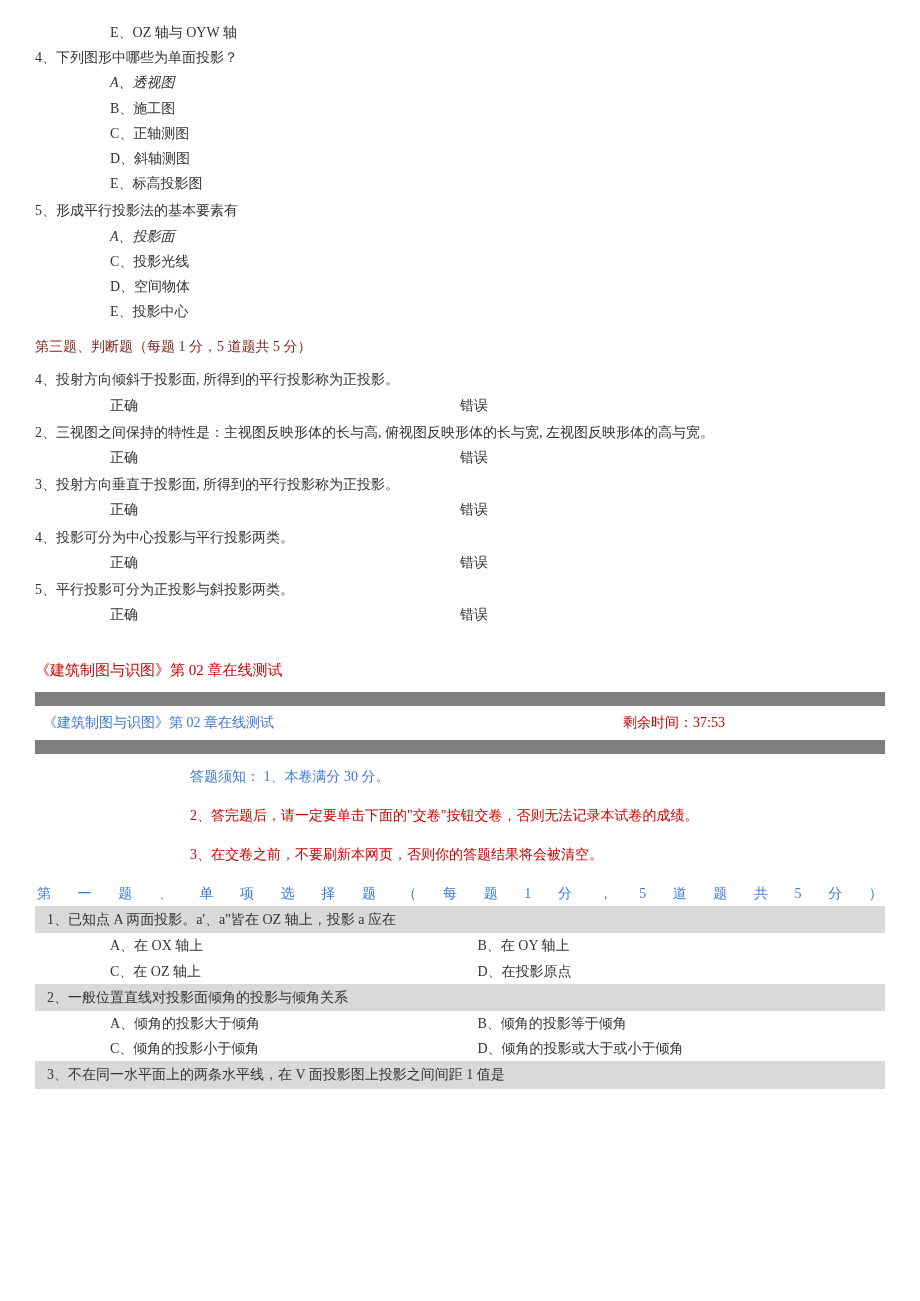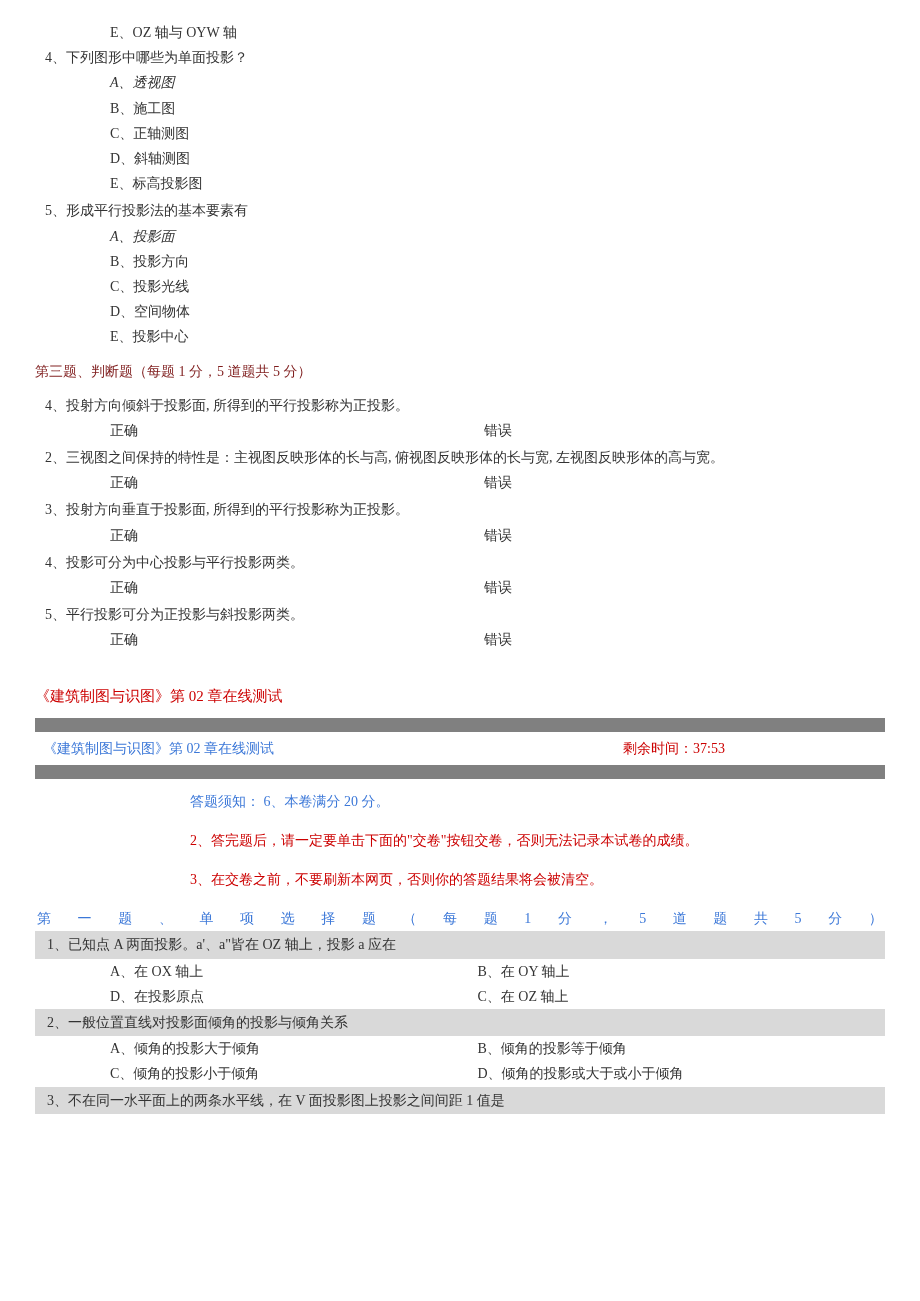--- a/index.html
+++ b/index.html
@@ -1,21 +1,21 @@
 <!DOCTYPE html>
 <html><head>
   <meta charset="utf-8">
   <style>
     body { font-family: "SimSun", "宋体", serif; font-size: 14px; color: #333; margin: 0; padding: 20px 35px; background: #fff; line-height: 1.8; }
     .q-item { margin-bottom: 2px; }
-    .q-text { margin-left: 10px; }
+    .q-text { }
     .opt-list { margin-left: 75px; }
     .opt-letter-it { font-style: italic; }
     .section-hdr { color: #7f1d1d; margin-top: 10px; margin-bottom: 8px; }
-    .tf-row { display: flex; margin-left: 75px; gap: 24px; }
+    .tf-row { display: flex; margin-left: 75px; }
     .tf-true { width: 350px; }
     .tf-false { }
     .red-title { color: #c00; margin-top: 30px; margin-bottom: 8px; font-size: 15px; }
     .grey-bar { background: #808080; height: 14px; width: 100%; }
     .test-hdr-row { display: flex; align-items: center; padding: 4px 0; }
     .test-hdr-left { flex: 1; color: #3c78d8; margin-left: 8px; }
     .test-hdr-right { color: #c00; padding-right: 160px; }
     .inst-block { margin-left: 155px; margin-top: 10px; }
     .inst-line1 { color: #3c78d8; display: inline; text-align: center; }
     .inst-line2 { color: #c00; margin-top: 14px; }
@@ -41,21 +41,20 @@
     <div>C、正轴测图</div>
     <div>D、斜轴测图</div>
     <div>E、标高投影图</div>
   </div>
 </div>
 
 <div class="q-item">
   <div class="q-text">5、形成平行投影法的基本要素有</div>
   <div class="opt-list">
     <div><span class="opt-letter-it">A、投影面</span></div>
-    <div>B、投影方向</div>
     <div>C、投影光线</div>
     <div>D、空间物体</div>
     <div>E、投影中心</div>
   </div>
 </div>
 
 <div class="section-hdr">第三题、判断题（每题 1 分，5 道题共 5 分）</div>
 
 <div class="q-item">
   <div class="q-text">4、投射方向倾斜于投影面, 所得到的平行投影称为正投影。</div>
@@ -104,21 +103,21 @@
   <div class="test-hdr-left">《建筑制图与识图》第 02 章在线测试</div>
   <div class="test-hdr-right">
     <span>剩余时间：</span><span>37:53</span>
   </div>
 </div>
 <div class="grey-bar"></div>
 
 <div class="inst-block">
   <div>
     <span class="inst-line1">答题须知：</span>
-    <span class="inst-line1">6、本卷满分 20 分。</span>
+    <span class="inst-line1">1、本卷满分 30 分。</span>
   </div>
   <div class="inst-line2">2、答完题后，请一定要单击下面的"交卷"按钮交卷，否则无法记录本试卷的成绩。</div>
   <div class="inst-line3">3、在交卷之前，不要刷新本网页，否则你的答题结果将会被清空。</div>
 </div>
 
 <div class="sec1-hdr">
   <span>第</span>
     <span>一</span>
     <span>题</span>
     <span>、</span>
@@ -141,22 +140,22 @@
     <span>分</span>
     <span>）</span>
 </div>
 
 <div class="light-bar">1、已知点 A 两面投影。a'、a"皆在 OZ 轴上，投影 a 应在</div>
 <div class="two-col-opt">
   <div>A、在 OX 轴上</div>
   <div>B、在 OY 轴上</div>
 </div>
 <div class="two-col-opt">
+  <div>C、在 OZ 轴上</div>
   <div>D、在投影原点</div>
-  <div>C、在 OZ 轴上</div>
 </div>
 
 <div class="light-bar">2、一般位置直线对投影面倾角的投影与倾角关系</div>
 <div class="two-col-opt">
   <div>A、倾角的投影大于倾角</div>
   <div>B、倾角的投影等于倾角</div>
 </div>
 <div class="two-col-opt">
   <div>C、倾角的投影小于倾角</div>
   <div>D、倾角的投影或大于或小于倾角</div>

